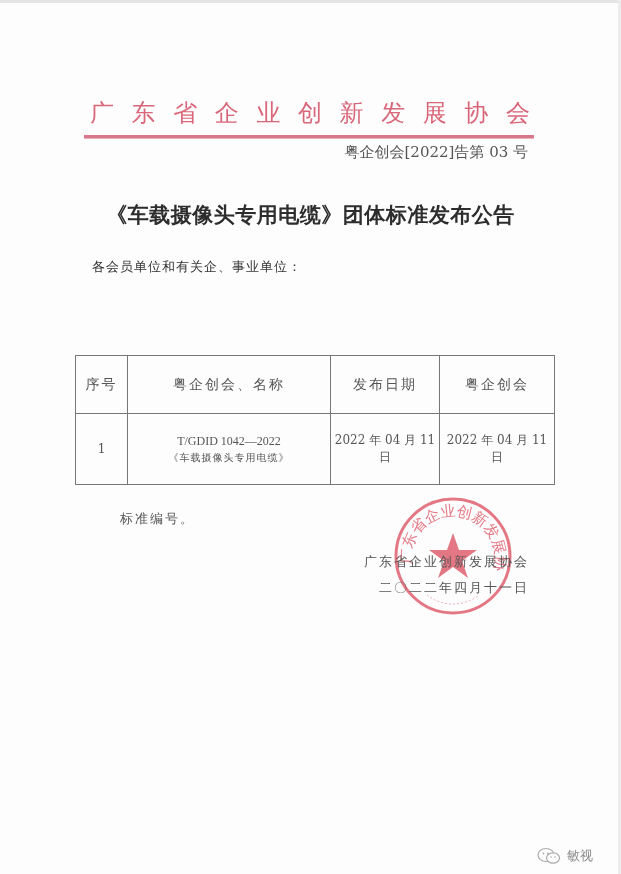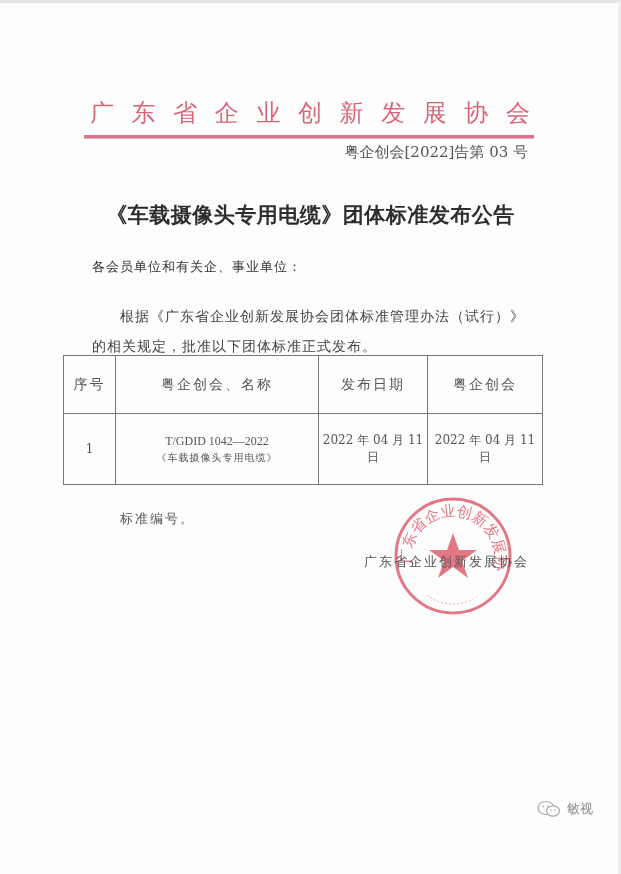--- a/index.html
+++ b/index.html
@@ -42,21 +42,21 @@
     .salutation {
       position: absolute; left: 92px; top: 258px;
       font-size: 13px; color: #333; letter-spacing: 1px;
     }
     .body-para {
       position: absolute; left: 92px; top: 301px; width: 440px;
       font-size: 14px; color: #444; line-height: 30px; letter-spacing: 1px;
     }
     .body-para .indent { display: inline-block; width: 28px; }
     table.std-table {
-      position: absolute; left: 63px; top: 355px; width: 479px;
+      position: absolute; left: 75px; top: 355px; width: 479px;
       border-collapse: collapse; table-layout: fixed;
     }
     .std-table th, .std-table td {
       border: 1px solid #777; text-align: center; color: #555;
       font-weight: normal; padding: 0;
     }
     .std-table th { height: 57px; font-size: 14px; letter-spacing: 2px; }
     .std-table td { height: 70px; font-size: 12px; }
     .std-code { font-family: "Liberation Serif", serif; font-size: 12px; display: block; text-align: center; }
     .std-name { font-size: 10px; display: block; margin-top: 2px; letter-spacing: 1px; }
@@ -67,21 +67,21 @@
     .signature {
       position: absolute; right: 92px; top: 549px; text-align: right;
       font-size: 13px; color: #555; letter-spacing: 2px; line-height: 26px;
       z-index: 2;
     }
     .seal {
       position: absolute; left: 392px; top: 495px; width: 122px; height: 122px;
       z-index: 1; opacity: 0.85;
     }
     .watermark {
-      position: absolute; left: 537px; top: 800px;
+      position: absolute; left: 537px; top: 847px;
       display: flex; align-items: center; gap: 6px;
       font-family: "DejaVu Sans", sans-serif;
       font-size: 13px; color: #888;
     }
   </style>
 </head>
 <body>
 
 <div class="page-edge-top"></div>
 <div class="page-edge-right"></div>
@@ -100,22 +100,21 @@
   <span>会</span>
 </div>
 <div class="red-rule"></div>
 <div class="doc-number">粤企创会[2022]告第 03 号</div>
 
 <div class="doc-title">《车载摄像头专用电缆》团体标准发布公告</div>
 
 <div class="salutation">各会员单位和有关企、事业单位：</div>
 
 <div class="body-para">
-  <span class="indent"></span><span>根据《广东省企业创新发展协会团体标准管理办法（试行）》</span><br>
-  <span>的相关规定，批准以下团体标准正式发布。</span>
+  <span class="indent"></span><br>
 </div>
 
 <table class="std-table">
   <colgroup>
     <col style="width:52px">
       <col style="width:203px">
       <col style="width:109px">
       <col style="width:115px">
   </colgroup>
   <thead>
@@ -148,20 +147,21 @@
   <circle cx="61" cy="61" r="57" fill="none" stroke="#e06070" stroke-width="3"></circle>
   <polygon points="61,38 67,55 85,55 70,66 76,83 61,72 46,83 52,66 37,55 55,55" fill="#e06070"></polygon>
   <text font-size="15" fill="#e06070" font-family="DejaVu Serif, serif">
     <textPath href="#sealArc" startOffset="3">广东省企业创新发展协会</textPath>
   </text>
   <path d="M 35 100 A 42 42 0 0 0 87 100" fill="none" stroke="#e8a0aa" stroke-width="1" stroke-dasharray="2 2"></path>
 </svg>
 
 <div class="signature">
   <div>广东省企业创新发展协会</div>
+  <div>二〇二二年四月十一日</div>
 </div>
 
 <div class="watermark">
   <svg width="24" height="18" viewBox="0 0 24 18">
     <ellipse cx="9" cy="8" rx="8" ry="6.5" fill="none" stroke="#aaa" stroke-width="1.2"></ellipse>
     <ellipse cx="16" cy="11" rx="6.5" ry="5.2" fill="#fdfdfd" stroke="#aaa" stroke-width="1.2"></ellipse>
     <circle cx="6.5" cy="6.5" r="0.9" fill="#aaa"></circle>
     <circle cx="11" cy="6.5" r="0.9" fill="#aaa"></circle>
     <circle cx="14" cy="10" r="0.8" fill="#aaa"></circle>
     <circle cx="18" cy="10" r="0.8" fill="#aaa"></circle>

